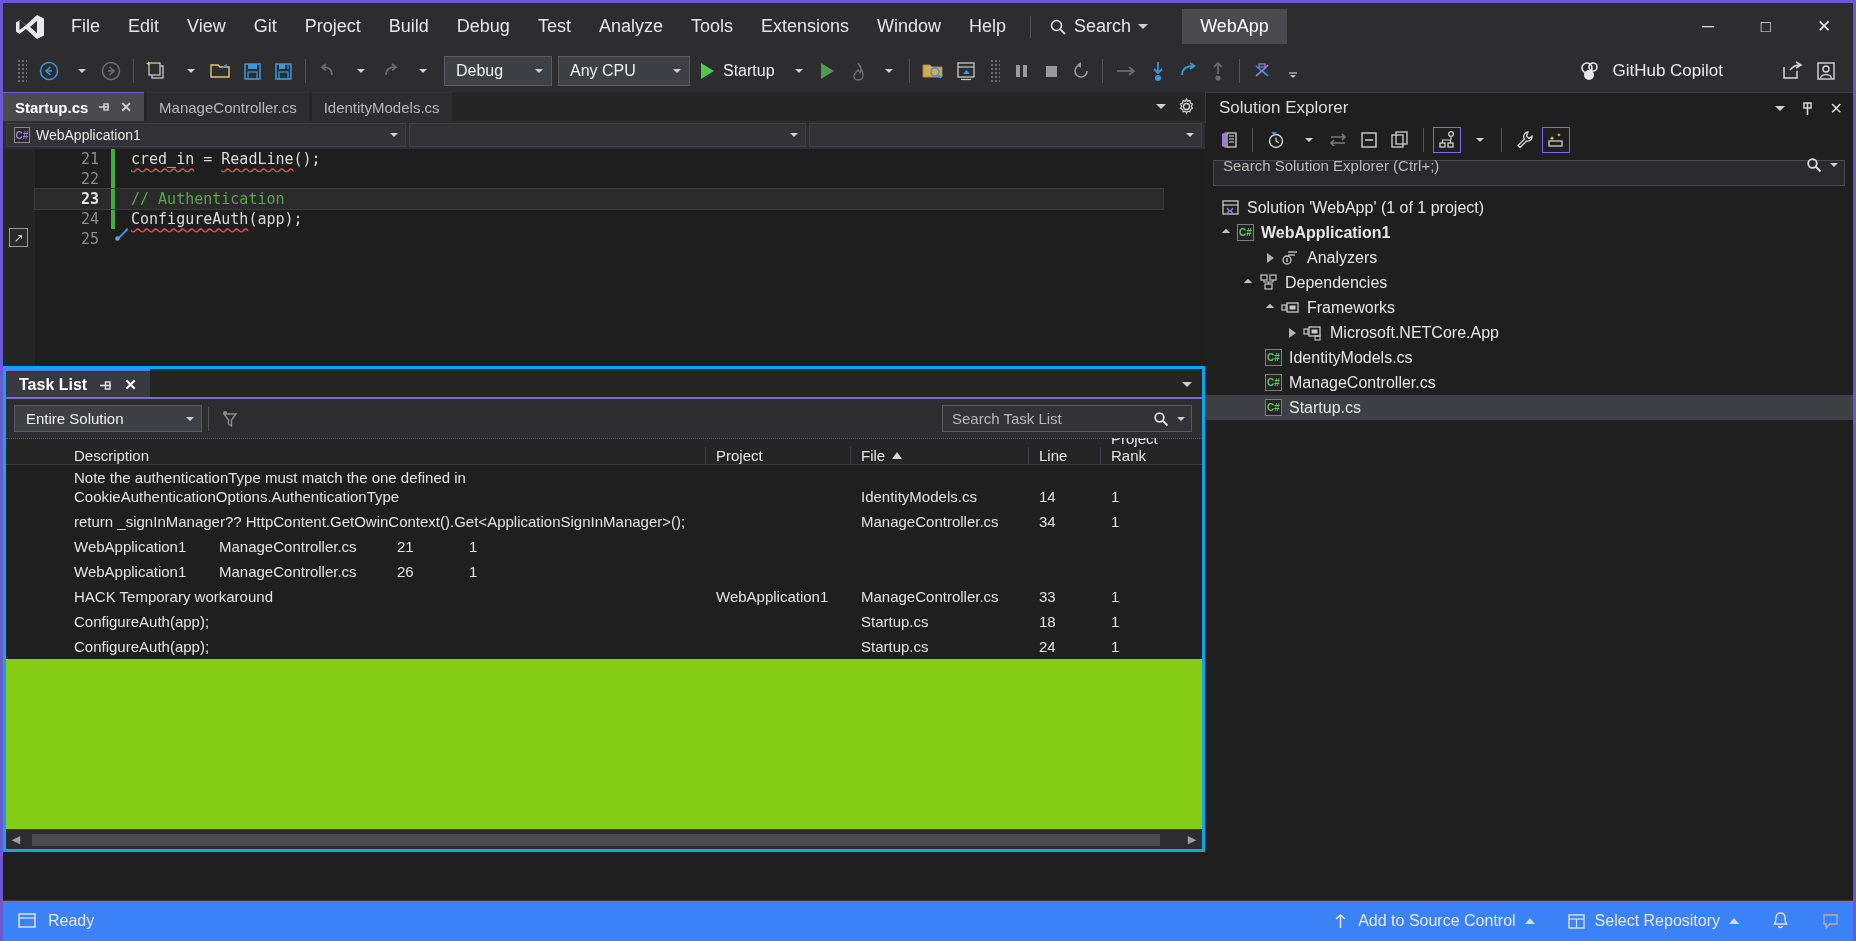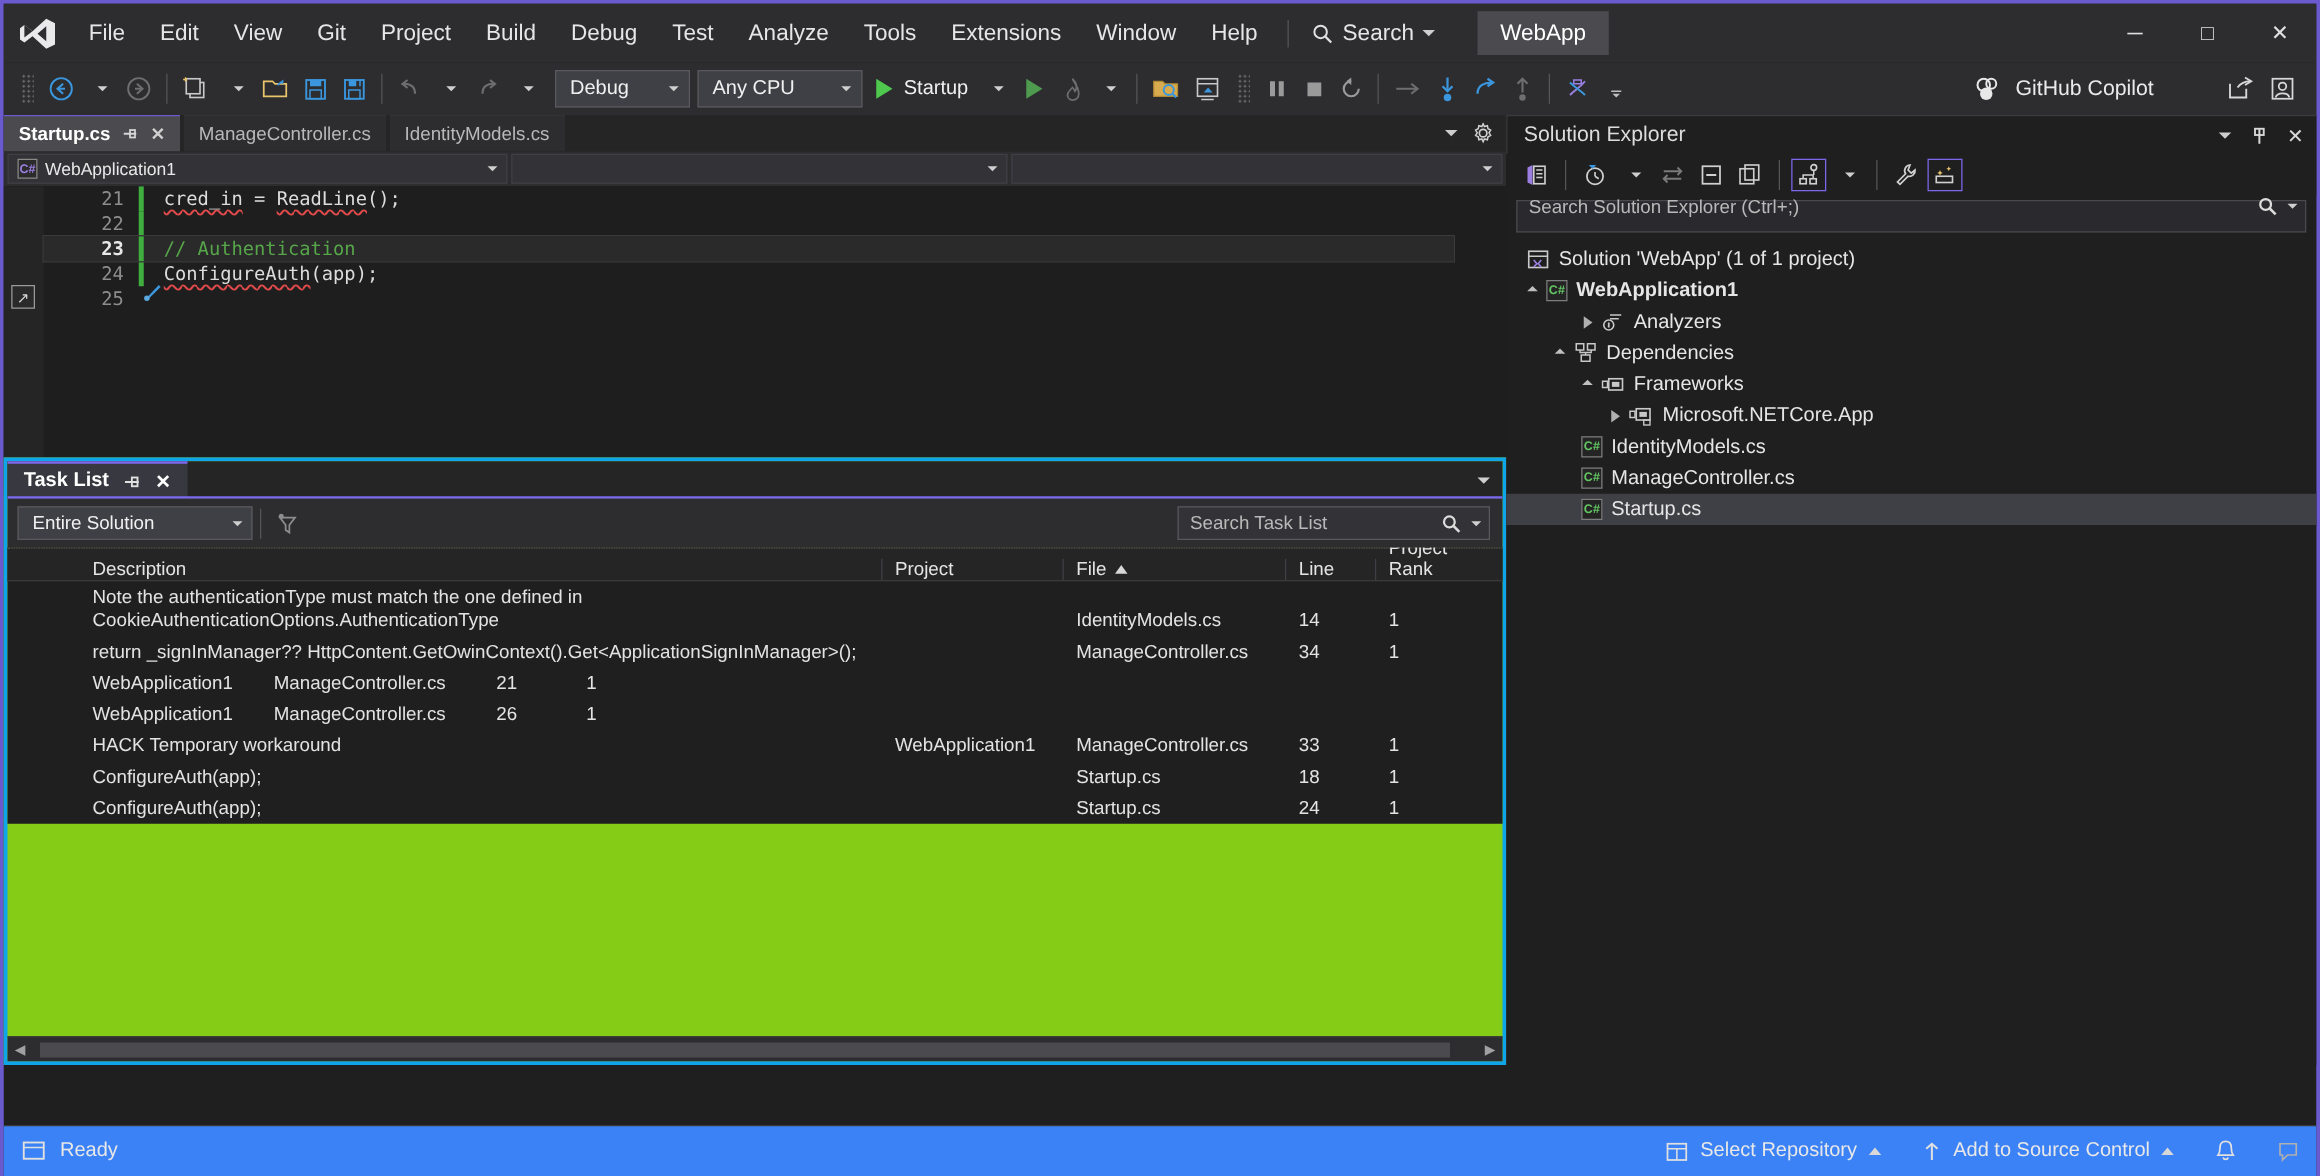--- a/index.html
+++ b/index.html
@@ -1141,37 +1141,37 @@
         <svg width="20" height="20" viewBox="0 0 20 20">
           <rect x="2" y="3" width="16" height="13" fill="none" stroke="#e0e0e0" stroke-width="1.5"></rect>
           <line x1="2" y1="7" x2="18" y2="7" stroke="#e0e0e0" stroke-width="1.3"></line>
         </svg>
       </span>
       <span>Ready</span>
     </div>
     <div class="sb-right">
       <div class="sb-chip">
         <span>
+          <svg width="17" height="19" viewBox="0 0 17 19">
+            <line x1="8.5" y1="3" x2="8.5" y2="16" stroke="#e0e0e0" stroke-width="1.6"></line>
+            <path d="M4 7 L8.5 3 L13 7" fill="none" stroke="#e0e0e0" stroke-width="1.6"></path>
+          </svg>
+        </span>
+        <span>Add to Source Control</span>
+        <span class="chev-up"></span>
+      </div>
+      <div class="sb-chip">
+        <span>
           <svg width="19" height="19" viewBox="0 0 19 19">
             <rect x="2" y="3" width="15" height="13" fill="none" stroke="#e0e0e0" stroke-width="1.4"></rect>
             <line x1="2" y1="7" x2="17" y2="7" stroke="#e0e0e0" stroke-width="1.2"></line>
             <line x1="9.5" y1="7" x2="9.5" y2="16" stroke="#e0e0e0" stroke-width="1.2"></line>
           </svg>
         </span>
         <span>Select Repository</span>
-        <span class="chev-up"></span>
-      </div>
-      <div class="sb-chip">
-        <span>
-          <svg width="17" height="19" viewBox="0 0 17 19">
-            <line x1="8.5" y1="3" x2="8.5" y2="16" stroke="#e0e0e0" stroke-width="1.6"></line>
-            <path d="M4 7 L8.5 3 L13 7" fill="none" stroke="#e0e0e0" stroke-width="1.6"></path>
-          </svg>
-        </span>
-        <span>Add to Source Control</span>
         <span class="chev-up"></span>
       </div>
       <div class="sb-chip">
         <span>
           <svg width="19" height="20" viewBox="0 0 19 20">
             <path d="M9.5 2 C6.5 2 5 4 5 7 C5 11 3.5 13 3.5 13 L15.5 13 C15.5 13 14 11 14 7 C14 4 12.5 2 9.5 2 Z" fill="none" stroke="#e0e0e0" stroke-width="1.4"></path>
             <path d="M7.5 15 C8 17 11 17 11.5 15" fill="none" stroke="#e0e0e0" stroke-width="1.4"></path>
           </svg>
         </span>
       </div>

